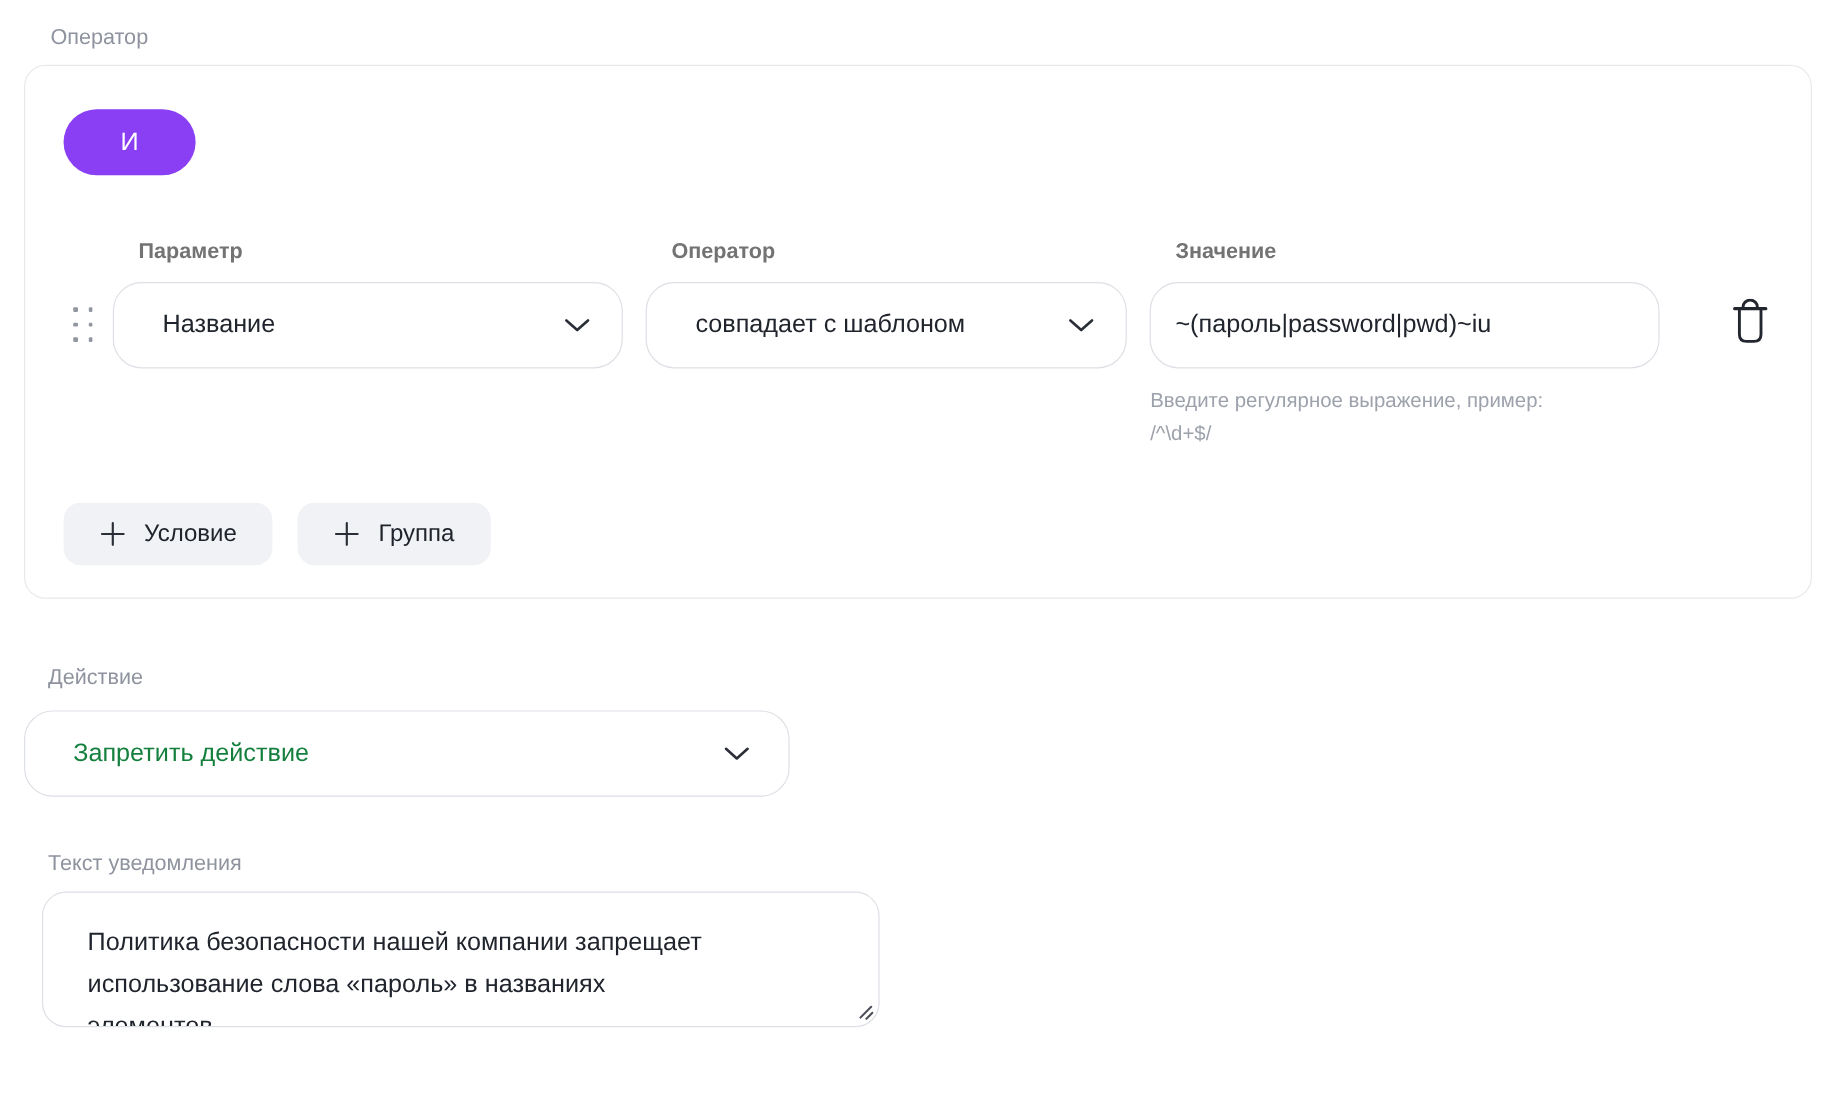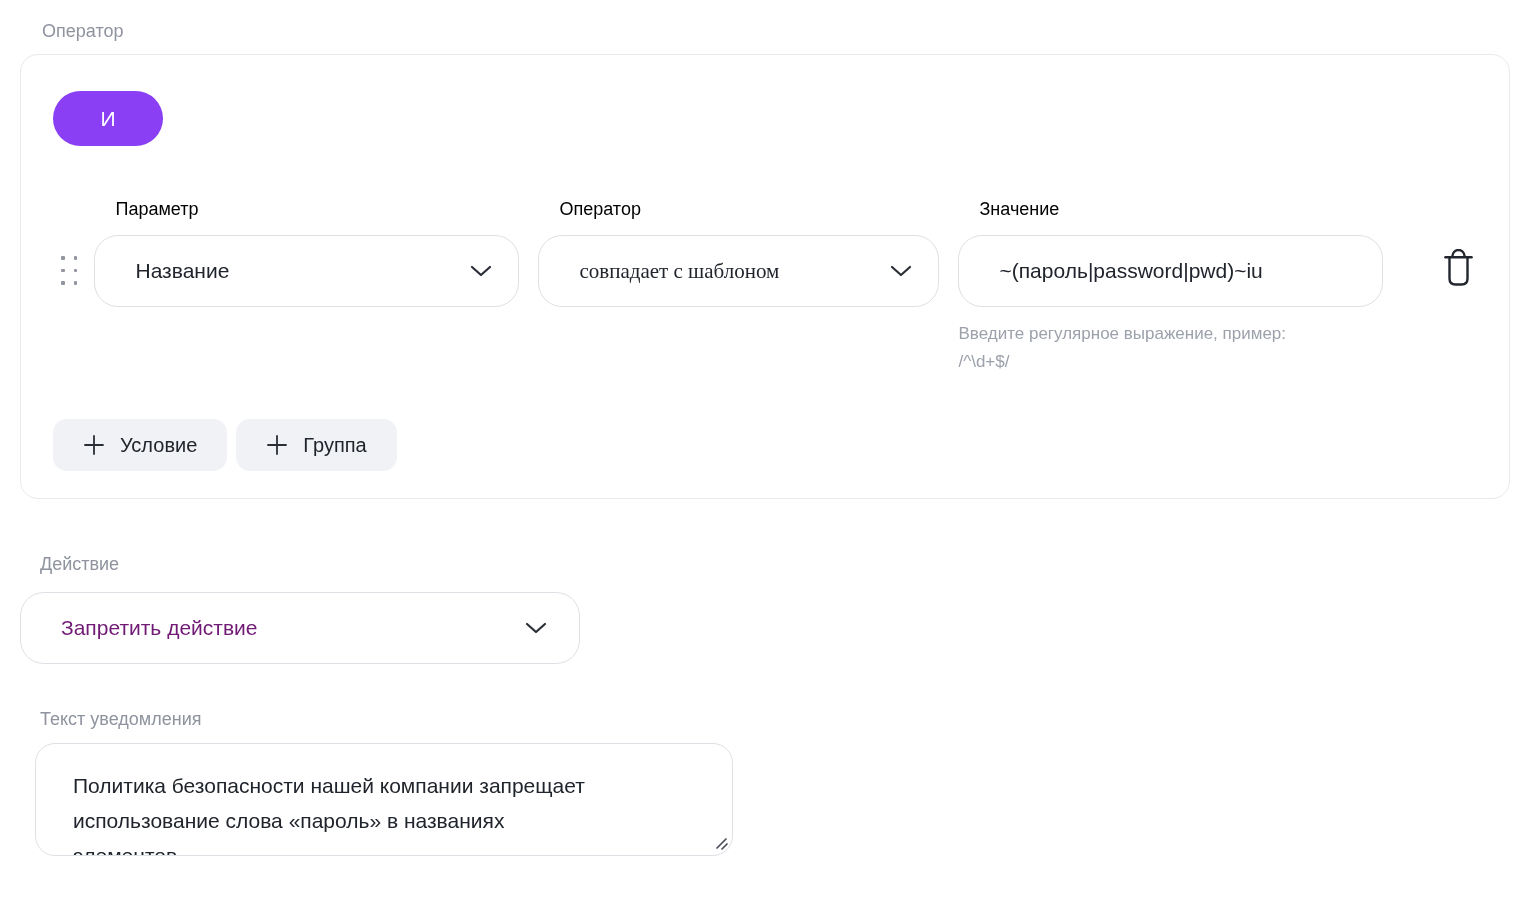--- a/index.html
+++ b/index.html
@@ -66,37 +66,38 @@
     cursor: grab;
   }
   .drag-dots i {
     width: 3.5px; height: 3.5px;
     background: #9296A0;
     border-radius: 1px;
   }
   .field-group { margin-right: 19px; }
   .field-label {
     font-size: 18px;
-    color: #000000;
+    color: #737373;
     line-height: 22px;
     margin: 0 0 15px 21px;
+    font-weight: bold;
   }
   .field-box {
     height: 72px;
     border: 1px solid #DDE0E5;
     border-radius: 24px;
     background: #fff;
     display: flex; align-items: center; justify-content: space-between;
     padding: 0 26px 0 40px;
     font-size: 21px;
     color: #20242C;
     cursor: pointer;
   }
   .w-param { width: 425px; }
-  .w-oper  { width: 401px; font-family: Liberation Serif, serif; }
+  .w-oper  { width: 401px; }
   .w-value { width: 425px; }
   .chevron { flex: 0 0 auto; display: flex; margin-left: 14px; }
   .value-input {
     border: none; outline: none;
     width: 100%; height: 100%;
     font-family: inherit;
     font-size: 21px;
     color: #20242C;
     background: transparent;
   }
@@ -108,46 +109,46 @@
     color: #9CA1AB;
   }
   .trash-btn {
     margin-left: 38px;
     margin-top: 49px;
     width: 44px; height: 44px;
     background: none; border: none;
     display: flex; align-items: center; justify-content: center;
     cursor: pointer;
   }
-  .add-row { display: flex; gap: 9px; margin-top: 43px; align-items: center; }
+  .add-row { display: flex; gap: 21px; margin-top: 43px; align-items: center; }
   .add-btn {
     height: 52px;
     border: none;
     border-radius: 14px;
     background: #F1F2F5;
     display: inline-flex; align-items: center;
     gap: 15px;
     padding: 0 30px;
     font-family: inherit;
     font-size: 20px;
     color: #20242C;
     cursor: pointer;
   }
   
   .action-label { margin: 54px 0 0 40px; }
   .action-select {
     margin: 17px 0 0 20px;
-    width: 560px;
+    width: 638px;
     height: 72px;
     border: 1px solid #DDE0E5;
     border-radius: 24px;
     display: flex; align-items: center; justify-content: space-between;
     padding: 0 32px 0 40px;
     font-size: 21px;
-    color: #701a75;
+    color: #15803d;
     cursor: pointer;
     background: #fff;
   }
   
   .notif-label { margin: 44px 0 0 40px; }
   .textarea-wrap {
     position: relative;
     margin: 13px 0 0 35px;
     width: 698px;
     height: 113px;
@@ -217,21 +218,21 @@
         <span class="chevron">
           <svg width="22" height="12" viewBox="0 0 22 12">
             <path d="M2 2 L11 10 L20 2" fill="none" stroke="#2A2E36" stroke-width="2.2" stroke-linecap="round" stroke-linejoin="round"></path>
           </svg>
         </span>
       </div>
     </div>
 
     <div class="field-group">
       <div class="field-label">Значение</div>
-      <div class="field-box w-value" style="padding-right:20px;">
+      <div class="field-box w-value" style="padding-right:20px;padding-left:20px;">
         <input class="value-input" type="text" value="~(пароль|password|pwd)~iu" style="">
       </div>
       <div class="hint">
         <div>Введите регулярное выражение, пример:</div>
         <div>/^\d+$/</div>
       </div>
     </div>
 
     <button class="trash-btn">
       <span style="display:flex;">

